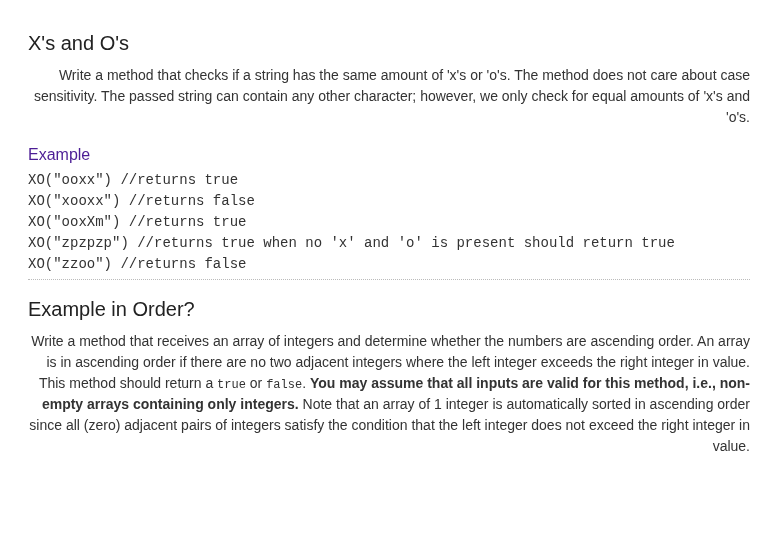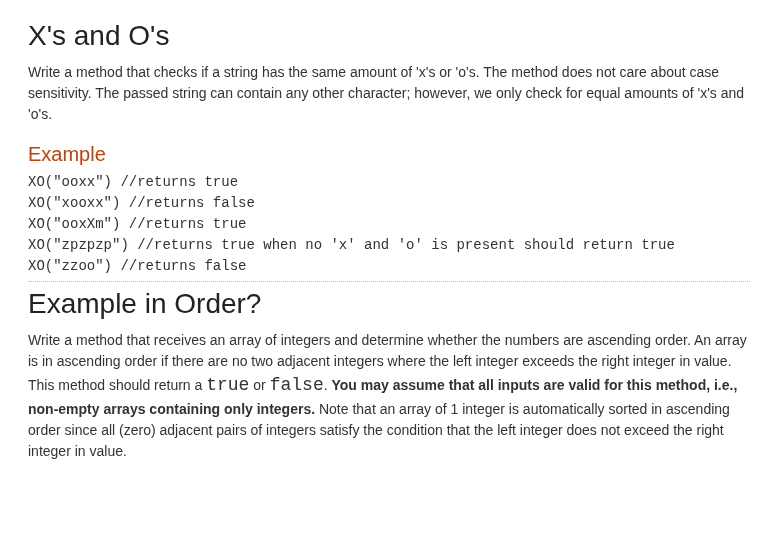--- a/index.html
+++ b/index.html
@@ -7,53 +7,54 @@
     padding: 0;
     width: 778px;
     background: #ffffff;
     font-family: Arial, Helvetica, sans-serif;
     color: #333333;
   }
   .page {
     padding: 14px 28px 20px 28px;
   }
   h2.section-title {
-    font-size: 28px;
+    font-size: 20px;
     font-weight: 400;
     color: #222222;
-    margin: 6px 0 10px 0;
+    margin: 18px 0 10px 0;
   }
   h3.sub-title {
-    font-size: 20px;
+    font-size: 16px;
     font-weight: 400;
-    color: #c2410c;
+    color: #4c1d95;
     margin: 18px 0 6px 0;
   }
   p.body-text {
     font-size: 14px;
     line-height: 1.5;
     color: #333333;
     margin: 0 0 6px 0;
+    text-align: right;
   }
   pre.code-block {
     font-family: "Courier New", Courier, monospace;
     font-size: 14px;
     line-height: 1.5;
     color: #333333;
     margin: 4px 0 0 0;
     white-space: pre;
   }
   .divider {
     border: none;
     border-top: 1px dotted #bbbbbb;
     margin: 4px 0 0 0;
   }
   code.inline {
     font-family: "Courier New", Courier, monospace;
-    font-size: 18px;
+    font-size: 12px;
   }
   .bold {
     font-weight: 700;
   }
 </style>
 </head>
 <body>
 
 <div class="page">
 

